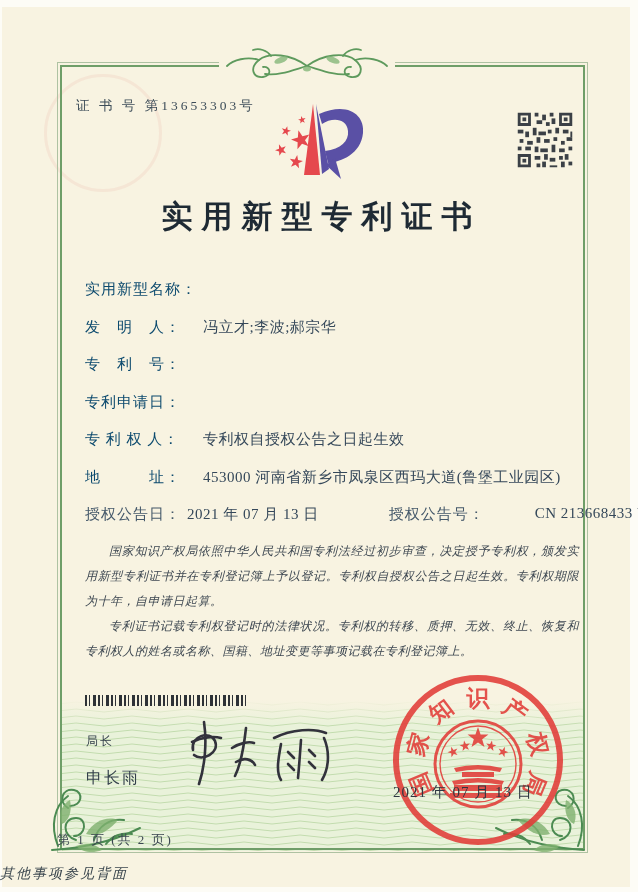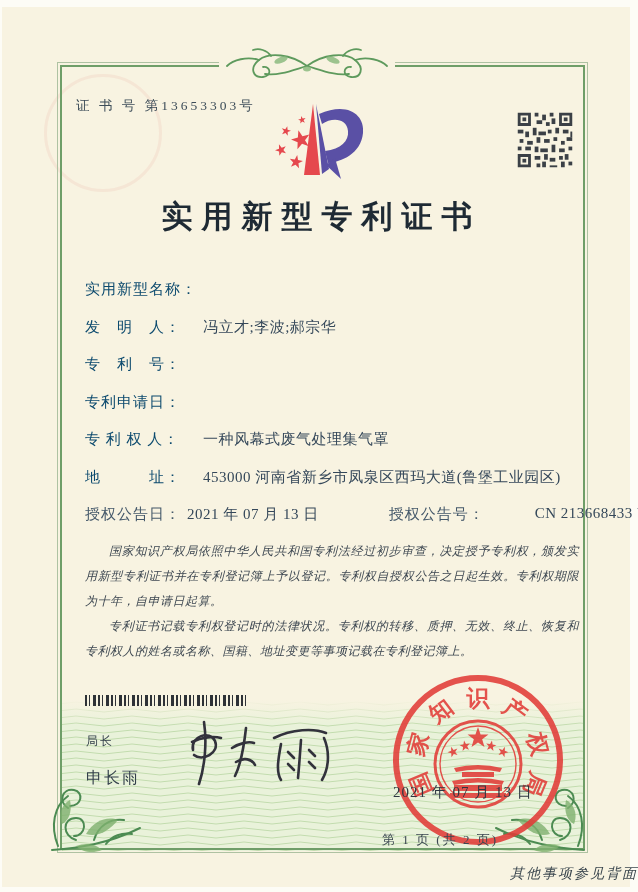--- a/index.html
+++ b/index.html
@@ -69,25 +69,25 @@
   }
   .director-title{position:absolute;left:86px;top:733px;font-size:12px;color:#323f4a;letter-spacing:2px;}
   .director-name{position:absolute;left:86px;top:768px;font-size:16px;color:#323f4a;letter-spacing:2px;}
   .signature{position:absolute;left:180px;top:710px;}
   .seal{position:absolute;left:390px;top:672px;}
   .seal-date{
     position:absolute;left:393px;top:783px;width:160px;
     font-size:15px;color:#2d3640;letter-spacing:1px;white-space:pre;
   }
   .page-no{
-    position:absolute;left:57px;top:831px;width:441px;text-align:right;
+    position:absolute;left:57px;top:831px;width:441px;text-align:left;
     font-size:13px;color:#3c4852;letter-spacing:2px;
   }
   .back-note{
-    position:absolute;left:0;top:865px;width:638px;text-align:right;
+    position:absolute;left:0;top:865px;width:638px;text-align:left;
     font-size:14px;color:#3a464e;font-style:italic;letter-spacing:2px;
   }
   
   .top-ornament{position:absolute;left:219px;top:44px;}
   .corner-left{position:absolute;left:46px;top:756px;}
   .corner-right{position:absolute;left:492px;top:756px;transform:scaleX(-1);}
   .logo{position:absolute;left:268px;top:98px;}
   .qr{position:absolute;left:514px;top:109px;}
 </style>
 </head>
@@ -242,21 +242,21 @@
   <span class="val">冯立才;李波;郝宗华</span>
 </div>
 <div class="row r3">
   <span class="lbl">专　利　号：</span>
 </div>
 <div class="row r4">
   <span class="lbl">专利申请日：</span>
 </div>
 <div class="row r5">
   <span class="lbl">专 利 权 人：</span>
-  <span class="val">一种风幕式废气处理集气罩</span>
+  <span class="val">专利权自授权公告之日起生效</span>
 </div>
 <div class="row r6">
   <span class="lbl">地　　　址：</span>
   <span class="val">453000 河南省新乡市凤泉区西玛大道(鲁堡工业园区)</span>
 </div>
 <div class="row2 r7">
   <span class="pair">
     <span class="lbl">授权公告日：</span>
     <span class="val">2021 年 07 月 13 日</span>
   </span>

